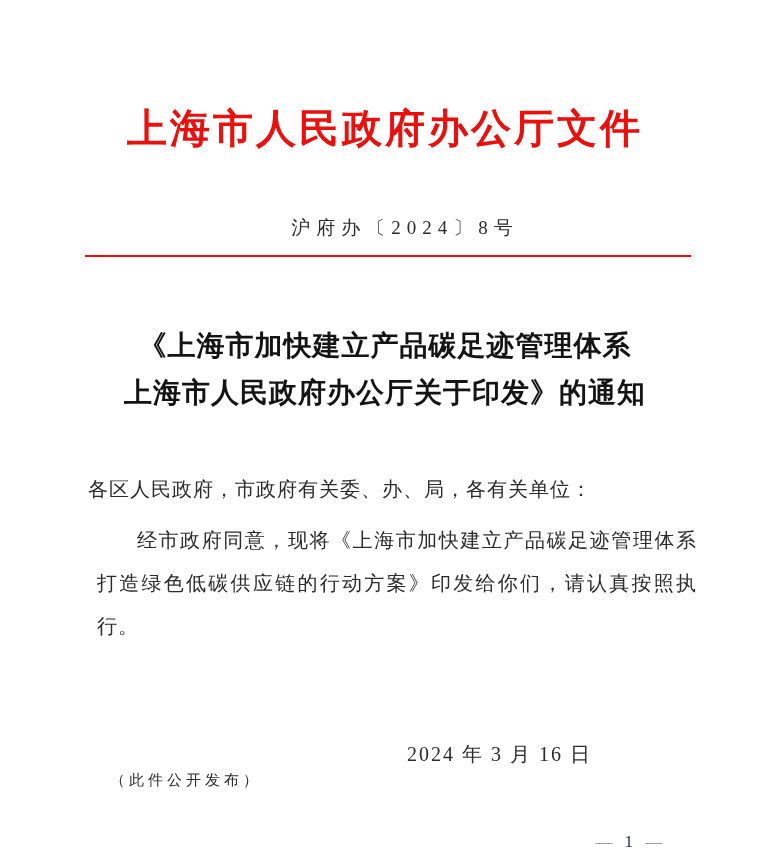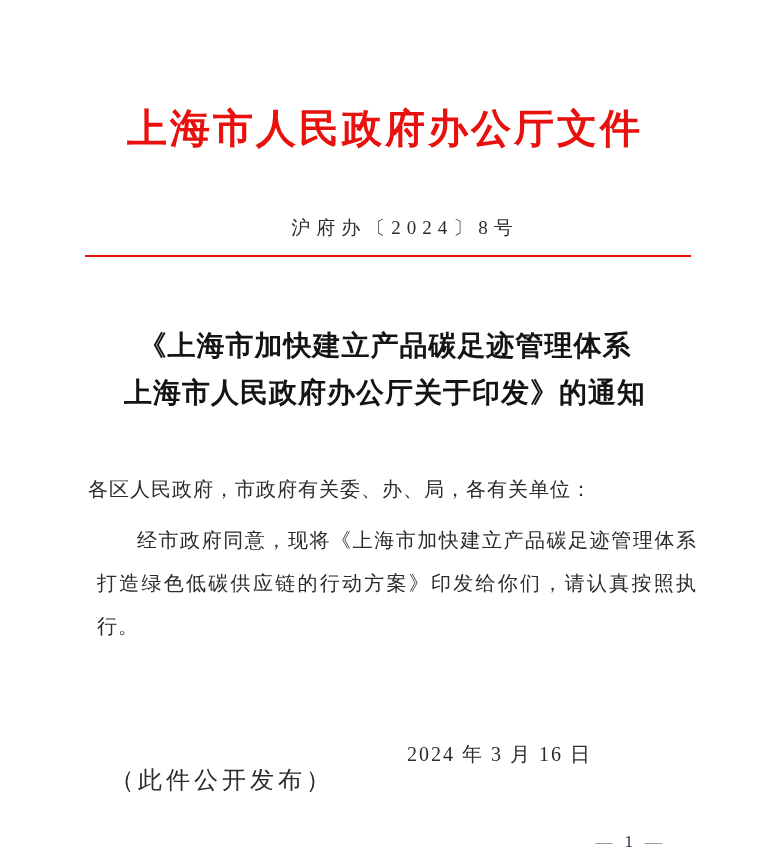--- a/index.html
+++ b/index.html
@@ -94,21 +94,21 @@
     letter-spacing: 2px;
     line-height: 24px;
     color: #2b2b2b;
     white-space: nowrap;
     margin-top: 16px;
   }
   .publish-note {
     position: absolute;
     top: 768px;
     left: 110px;
-    font-size: 24px;
+    font-size: 15px;
     letter-spacing: 4px;
     line-height: 24px;
     color: #2b2b2b;
     white-space: nowrap;
   }
   .page-number {
     position: absolute;
     top: 832px;
     right: 108px;
     font-size: 17px;

